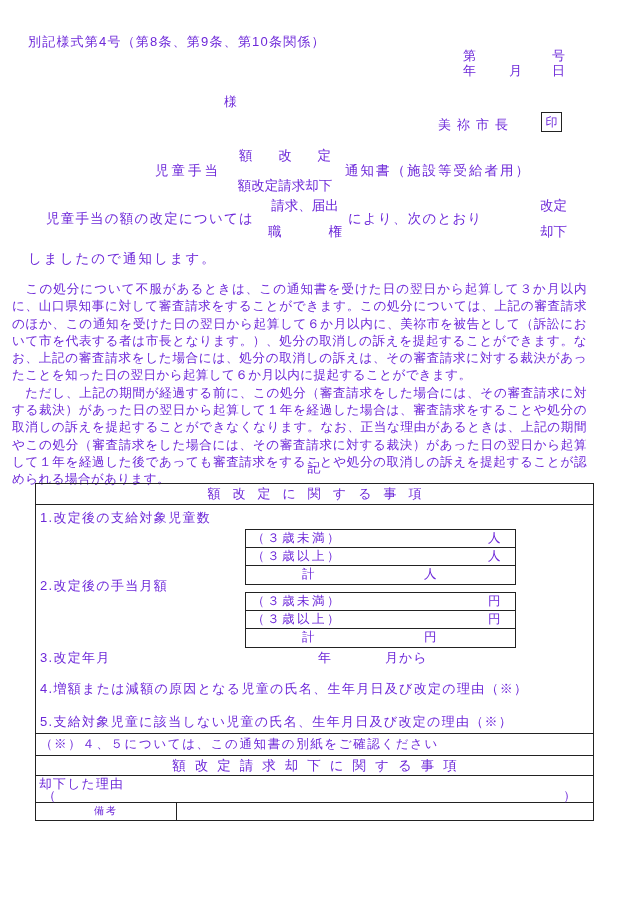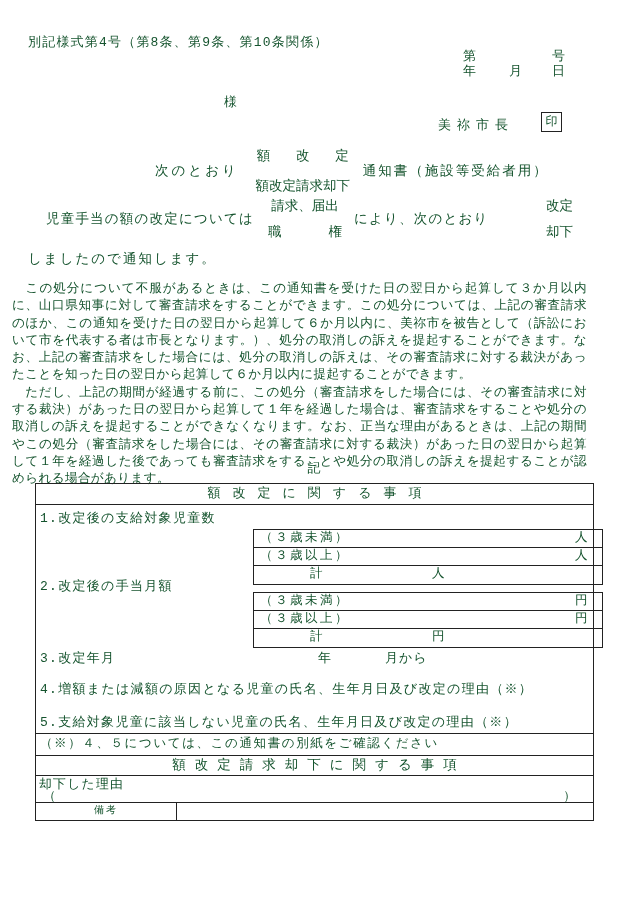--- a/index.html
+++ b/index.html
@@ -1,22 +1,22 @@
 <!DOCTYPE html>
 <html lang="ja"><head>
 <meta charset="utf-8">
 <style>
   html,body { margin:0; padding:0; background:#e8e8e8; }
   .page {
     position:relative;
     width:630px; height:903px;
     margin:0 auto;
     background:#ffffff;
-    font-family:Liberation Mono, monospace;
-    color:#14532d;
+    font-family:Liberation Sans, sans-serif;
+    color:#6d28d9;
     font-size:13px;
     overflow:hidden;
   }
   .abs { position:absolute; white-space:nowrap; }
 
   
   .form-number { left:28px; top:33px; letter-spacing:1.2px; }
   .docno-dai  { left:463px; top:47px; }
   .docno-go   { left:552px; top:47px; }
   .date-year  { left:463px; top:62px; }
@@ -58,21 +58,21 @@
   }
   .sentence-lead { letter-spacing:1.2px; }
   .opt-stack {
     display:flex; flex-direction:column;
     justify-content:space-between;
     height:44px;
     text-align:center;
   }
   .stack1 { margin-left:12px; width:78px; }
   .stack1 .just { display:flex; justify-content:space-between; padding:0 2px; }
-  .sentence-middle { margin-left:10px; letter-spacing:1.2px; }
+  .sentence-middle { margin-left:4px; letter-spacing:1.2px; }
   .stack2 { margin-left:56px; width:30px; }
   .sentence-tail { left:28px; top:250px; letter-spacing:2px; font-size:13.5px; }
 
   
   .notice {
     left:12px; top:281px;
     width:575px;
     white-space:normal;
     font-size:12.6px;
     line-height:17.3px;
@@ -102,24 +102,23 @@
   .lbl-1 { top:4px; }
   .lbl-2 { top:72px; }
   .lbl-3 { top:144px; }
   .lbl-4 { top:175px; }
   .lbl-5 { top:208px; }
   .year-from  { position:absolute; left:282px; top:144px; letter-spacing:1px; }
   .month-from { position:absolute; left:349px; top:144px; letter-spacing:1px; }
 
   .inner-table {
     position:absolute; left:209px;
-    width:350px;
+    width:271px;
     border:1px solid #222;
     box-sizing:border-box;
-    margin-left:8px;
   }
   .it-counts  { top:24px; }
   .it-amounts { top:87px; }
   .inner-row {
     height:18px; line-height:17px;
     display:flex; justify-content:space-between;
     padding:0 12px 0 6px;
     border-bottom:1px solid #222;
     font-size:12.5px; letter-spacing:2.5px;
     box-sizing:border-box;
@@ -166,21 +165,21 @@
   <div class="abs docno-dai">第</div>
   <div class="abs docno-go">号</div>
   <div class="abs date-year">年</div>
   <div class="abs date-month">月</div>
   <div class="abs date-day">日</div>
   <div class="abs addressee">様</div>
   <div class="abs issuer">美祢市長</div>
   <div class="abs seal-box">印</div>
 
   <div class="abs title-row">
-    <span class="title-prefix">次のとおり</span>
+    <span class="title-prefix">児童手当</span>
     <span class="title-stack">
       <span class="title-opt-top">
         <span>額</span>
         <span>改</span>
         <span>定</span>
       </span>
       <span>額改定請求却下</span>
     </span>
     <span class="title-suffix">通知書（施設等受給者用）</span>
   </div>

